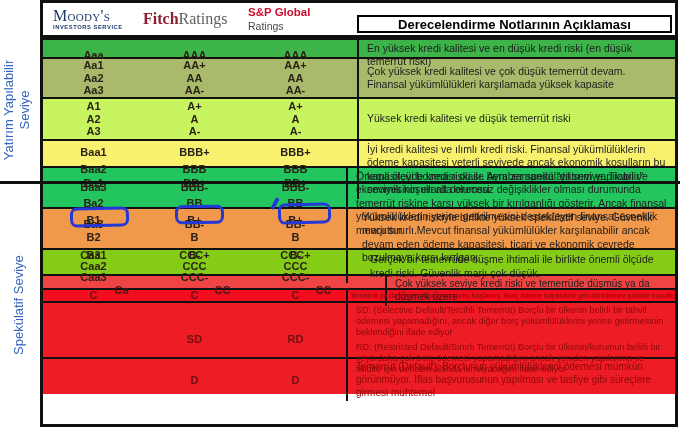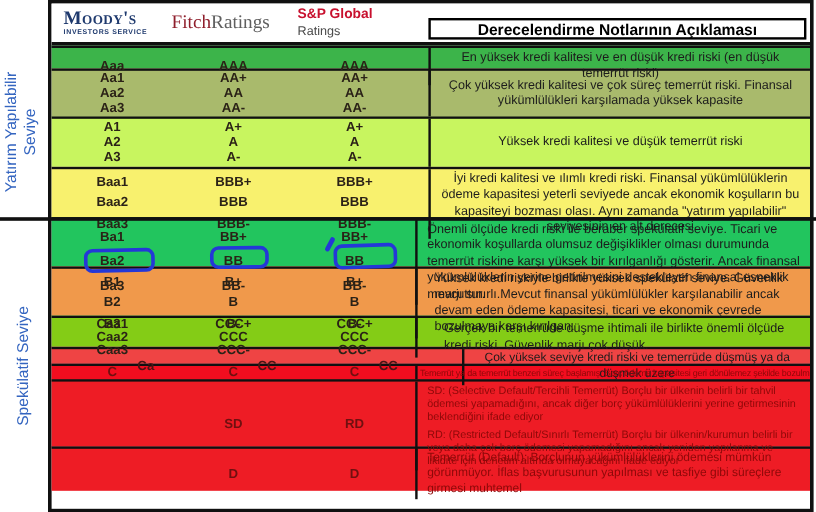--- a/index.html
+++ b/index.html
@@ -5,45 +5,45 @@
   html,body{margin:0;padding:0;background:#fff;}
   *{box-sizing:border-box;}
   .canvas{position:relative;width:680px;height:427px;background:#fff;overflow:hidden;
           font-family:"Liberation Sans",sans-serif;}
   .table{position:absolute;left:40px;top:0;width:638px;height:427px;
          border:3px solid #101010;background:#fff;}
   
   .header{height:35px;border-bottom:3px solid #101010;background:#fff;
           display:flex;align-items:center;padding-left:10px;}
   .logo-moodys{width:90px;line-height:1;}
-  .m-name{font-family:"Liberation Serif",serif;font-variant:small-caps;font-weight:bold;
+  .m-name{font-family:"Liberation Serif",serif;font-variant:small-caps;font-weight:normal;
           font-size:16px;color:#1f3a6e;letter-spacing:.3px;}
   .m-sub{font-size:5.8px;font-weight:bold;color:#1f3a6e;letter-spacing:.55px;margin-top:1px;}
   .logo-fitch{width:105px;font-family:"Liberation Serif",serif;font-size:16px;white-space:nowrap;}
-  .f1{color:#8f1f2c;font-weight:normal;}
+  .f1{color:#8f1f2c;font-weight:bold;}
   .f2{color:#5f5f5f;}
   .logo-sp{width:95px;line-height:1.15;}
   .sp1{font-size:11.5px;font-weight:bold;color:#c8102e;}
   .sp2{font-size:10.5px;color:#4a4a4a;}
   .title-box{flex:1;margin:12px 3px 2px 14px;align-self:stretch;border:2px solid #000;
              display:flex;align-items:center;justify-content:center;
              font-size:13px;font-weight:bold;color:#000;text-align:center;}
   
   .row{display:grid;grid-template-columns:101px 101px 101px 1fr;border-top:2px solid #101010;}
   .row:first-of-type{border-top:none;}
   .rc{display:flex;flex-direction:column;justify-content:space-evenly;align-items:center;
       font-weight:bold;font-size:11px;color:#2b2217;}
   .rv{line-height:1;}
   .desc{border-left:2.5px solid #101010;padding:2px 8px;display:flex;flex-direction:column;
         justify-content:center;font-size:10.5px;line-height:1.28;color:#1c1c1c;text-align:left;}
-  .desc.center{text-align:center;margin-left:11px;}
+  .desc.center{text-align:left;margin-left:11px;}
   .r-aaa{height:19px;background:#3cb44a;}
   .r-aa{height:40px;background:#a9ba6c;}
   .r-a{height:42px;background:#c8f55f;}
-  .r-baa{height:42px;background:#f8f16e;}
+  .r-baa{height:27px;background:#f8f16e;}
   .r-ba{height:41px;background:#22c55e;}
   .r-b{height:41px;background:#f0994b;}
   .r-b .desc{padding-left:14px;}
   .r-caa{height:26px;background:#84cc16;}
   .r-caa .desc{padding-left:22px;}
   .r-ca{height:14px;background:#ef4444;padding-left:28px;}
   .r-ca .rv{color:#4a1414;}
   .r-ca .desc{font-size:10px;}
   .r-c{height:13px;background:#f20d1f;}
   .r-c .rv,.r-sdrd .rv,.r-d .rv{color:#701010;}
@@ -118,21 +118,21 @@
       <div class="rc">
         <span class="rv">AA+</span>
         <span class="rv">AA</span>
         <span class="rv">AA-</span>
       </div>
       <div class="rc">
         <span class="rv">AA+</span>
         <span class="rv">AA</span>
         <span class="rv">AA-</span>
       </div>
-      <div class="desc center">Çok yüksek kredi kalitesi ve çok süreç temerrüt riski. Finansal yükümlülükleri karşılamada yüksek kapasite</div>
+      <div class="desc center">Çok yüksek kredi kalitesi ve çok düşük temerrüt devam. Finansal yükümlülükleri karşılamada yüksek kapasite</div>
     </div>
 
     <div class="row r-a">
       <div class="rc">
         <span class="rv">A1</span>
         <span class="rv">A2</span>
         <span class="rv">A3</span>
       </div>
       <div class="rc">
         <span class="rv">A+</span>

